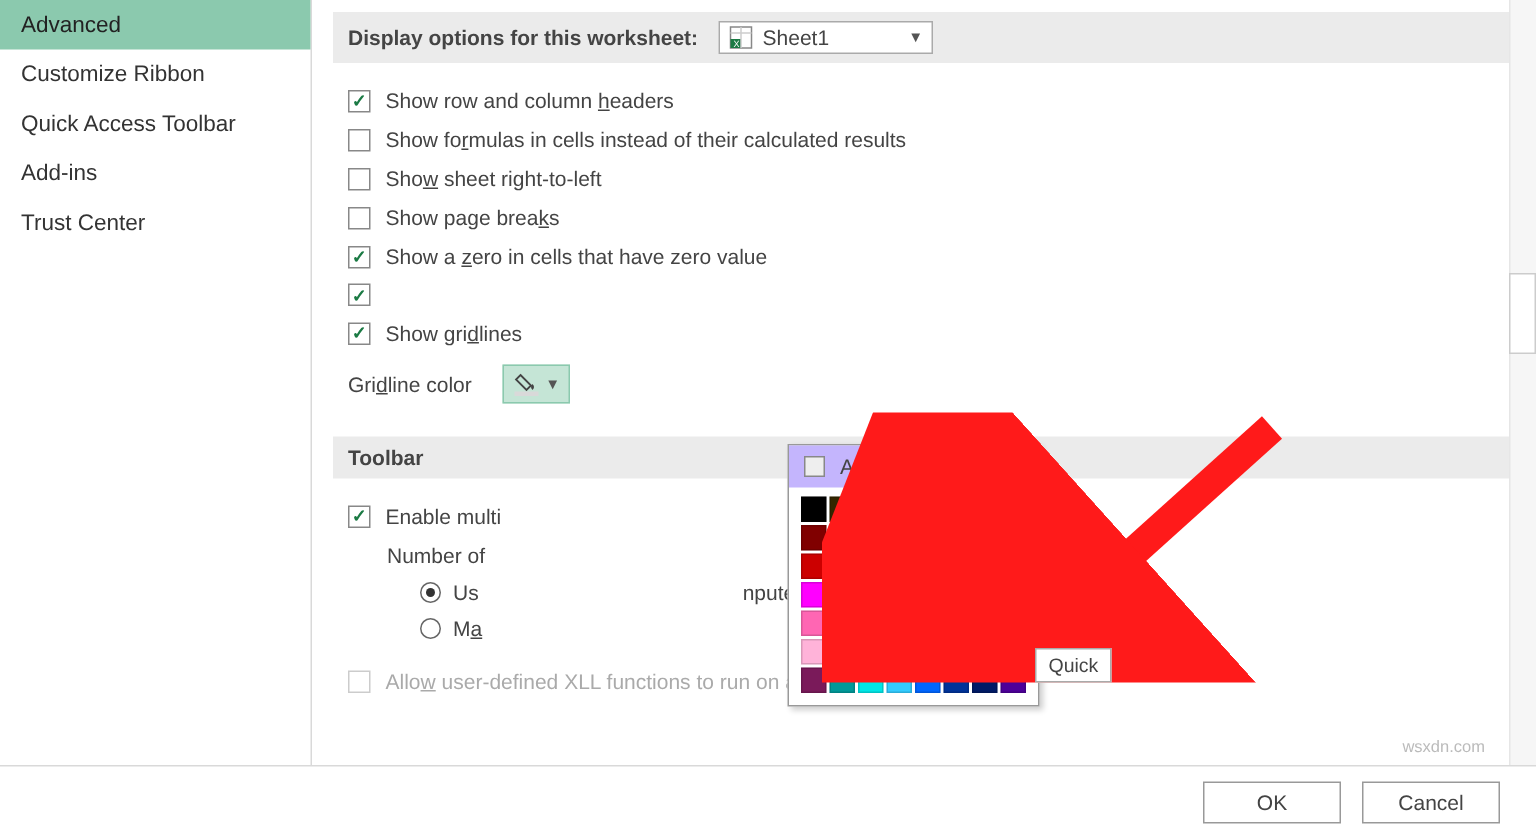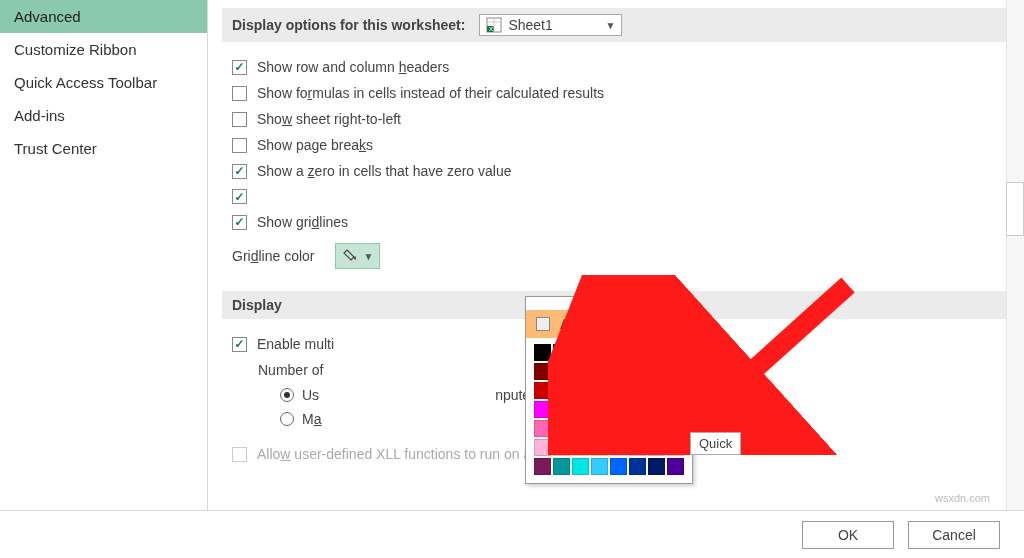--- a/index.html
+++ b/index.html
@@ -25,21 +25,21 @@
 .color-glyph { width: 18px; height: 16px; }
 .caret { font-size: 10px; color: #555; }
 .indent { padding-left: 36px; }
 .radio-row { display: flex; align-items: center; gap: 8px; padding: 4px 0 4px 58px; }
 .radio { width: 14px; height: 14px; border: 1px solid #666; border-radius: 50%; display: inline-flex; align-items: center; justify-content: center; }
 .radio.sel::after { content: ""; width: 6px; height: 6px; background: #333; border-radius: 50%; }
 .numbox { display: inline-block; min-width: 18px; text-align: left; margin-left: 16px; }
 .info-icon { color: #2b7cd3; font-size: 11px; border: 1px solid #2b7cd3; border-radius: 50%; width: 13px; height: 13px; display: inline-flex; align-items: center; justify-content: center; margin-left: 4px; }
 
 .picker { position: absolute; left: 317px; top: 296px; width: 168px; border: 1px solid #999; background: #fff; box-shadow: 2px 2px 4px rgba(0,0,0,0.2); z-index: 10; }
-.picker-auto { display: flex; align-items: center; gap: 10px; padding: 6px 10px; background: #fdba74; margin-top: 13px; }
+.picker-auto { display: flex; align-items: center; gap: 10px; padding: 6px 10px; background: #c4b5fd; }
 .auto-sw { width: 14px; height: 14px; border: 1px solid #888; background: #eee; }
 .grid { padding: 6px 8px 8px 8px; display: flex; flex-direction: column; gap: 2px; }
 .grow { display: flex; gap: 2px; }
 .sw { width: 17px; height: 17px; border: 1px solid rgba(0,0,0,0.15); }
 .sw.highlight { border: 2px solid #e8a23d; width: 17px; height: 17px; }
 .tooltip { position: absolute; left: 482px; top: 432px; background: #fff; border: 1px solid #aaa; padding: 3px 8px; font-size: 13px; z-index: 20; }
 
 .arrow { position: absolute; left: 340px; top: 275px; z-index: 15; pointer-events: none; }
 
 .scroll-stub { position: absolute; right: 0; top: 0; width: 18px; height: 510px; background: #f6f6f6; border-left: 1px solid #e6e6e6; }
@@ -116,21 +116,21 @@
           <svg width="18" height="16">
               <path d="M5 2 L12 9 L9 12 L2 5 Z" fill="none" stroke="#444" stroke-width="1.2"></path>
               <path d="M13 8 Q15 10 13 12 Q11 10 13 8" fill="#444"></path>
               <rect x="1" y="13" width="16" height="3" fill="#d9d9d9"></rect>
             </svg>
         </span>
         <span class="caret">▼</span>
       </span>
     </div>
 
-    <div class="section-header-plain">Display</div>
+    <div class="section-header-plain">Toolbar</div>
 
     <div class="option-row">
         <span class="cb checked"></span>
         <span class="lbl">Enable multi</span>
       </div>
     <div class="option-row indent">
         <span class="lbl">Number of</span>
       </div>
     <div class="radio-row">
       <span class="radio sel"></span>

